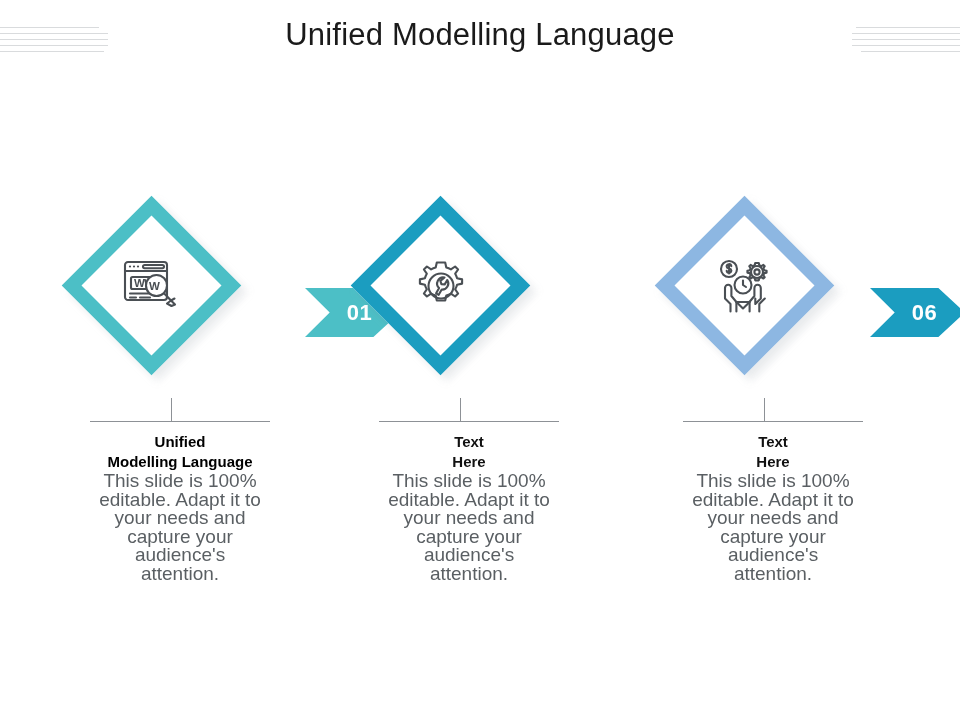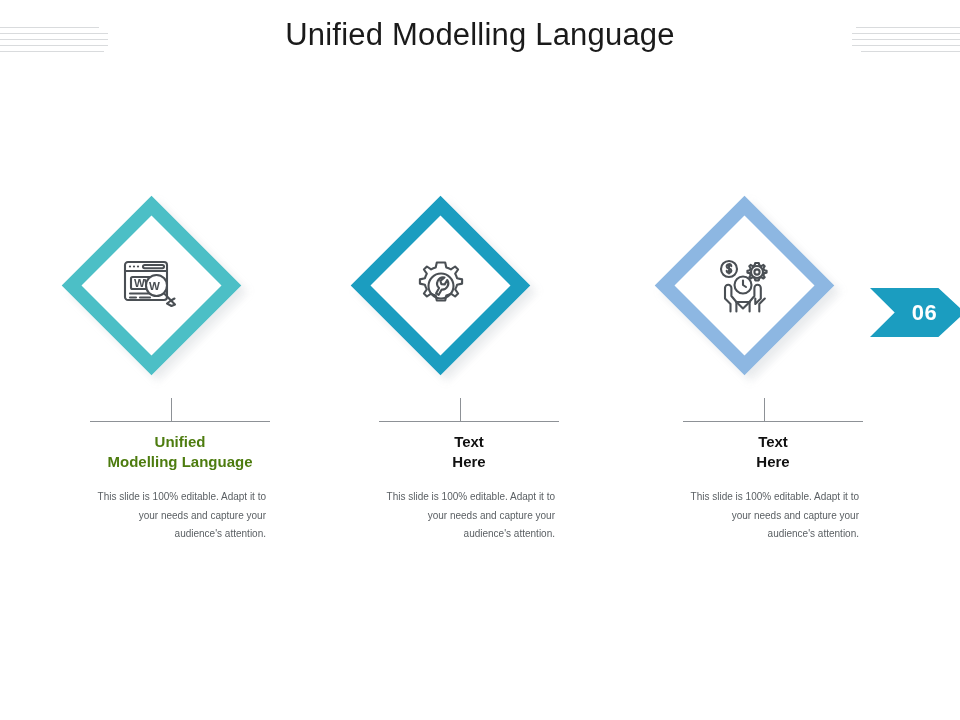--- a/index.html
+++ b/index.html
@@ -181,28 +181,27 @@
 
   .caption-title {
     font-size: 15px;
     font-weight: 700;
     color: #111111;
     line-height: 20px;
     font-family: "Liberation Sans", sans-serif;
     white-space: pre-line;
   }
   .caption-body {
-    margin-top: 16px;
-    font-size: 10px;
+    margin-top: 0;
+    font-size: 19px;
     font-weight: 400;
     color: #5a5f63;
     line-height: 18.5px;
     font-family: "Liberation Sans", sans-serif;
     padding: 0 14px;
-    text-align: right;
   }
 </style>
 </head>
 <body style="background: rgb(255, 255, 255);">
 
 <div id="header">
   <div class="deco-lines left">
     <div class="ln" style="background: rgb(217, 219, 221);"></div>
       <div class="ln" style="background: rgb(217, 219, 221);"></div>
       <div class="ln" style="background: rgb(217, 219, 221);"></div>
@@ -239,24 +238,27 @@
           <line x1="7" y1="37.5" x2="13" y2="37.5"></line>
           <line x1="17" y1="37.5" x2="27" y2="37.5"></line>
           <circle cx="33.5" cy="25.5" r="10.5" fill="#ffffff"></circle>
           <text x="26" y="30" font-family="'Liberation Sans', sans-serif" font-size="11.5" font-weight="700" fill="#4a4f54" stroke="none" letter-spacing="-0.8">W</text>
           <line x1="41.2" y1="33.4" x2="48" y2="40.5"></line>
           <path d="M44 43.5 L48 40.5 L52 44.5 L48.5 46 Z" fill="none"></path>
           <line x1="48" y1="40.5" x2="51.5" y2="38.5"></line>
         </svg>
       </div>
     </div>
+    <div class="badge" id="badge-0" style="background: rgb(76, 191, 198);">
+      <span class="badge-num">01</span>
+    </div>
     <div class="stem" style="background: rgb(141, 145, 150);"></div>
     <div class="hline" style="background: rgb(141, 145, 150);"></div>
     <div class="caption">
-      <div class="caption-title" style="color: #4d7c0f;">Unified
+      <div class="caption-title" style="color: #000000;">Unified
 Modelling Language</div>
       <div class="caption-body" style="color: rgb(90, 95, 99);">This slide is 100% editable. Adapt it to your needs and capture your audience's attention.</div>
     </div>
   </div>
 
   <div class="col col-1">
     <div class="diamond-wrap">
       <div class="diamond-shadow"></div>
       <div class="diamond-ring" id="ring-1" style="border-color: rgb(27, 157, 192);"></div>
       <div class="icon-holder">

